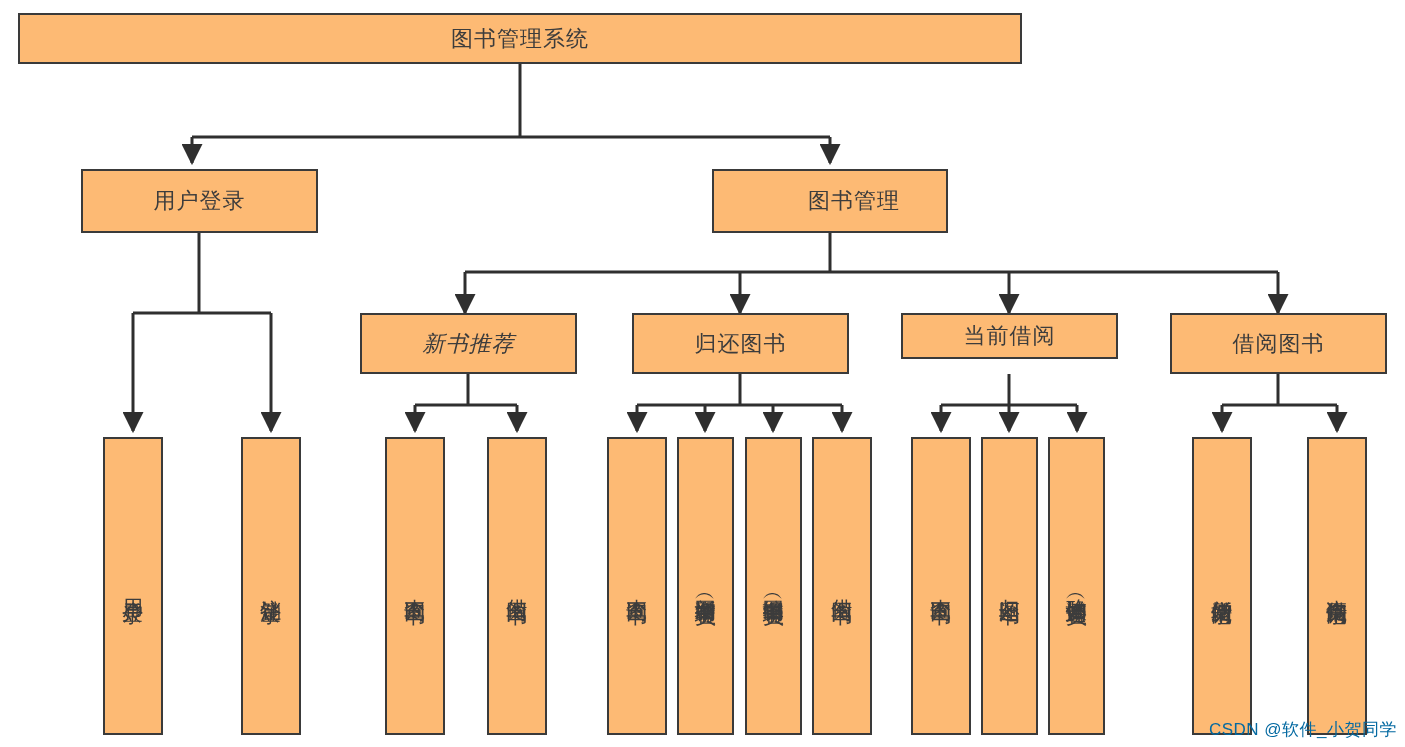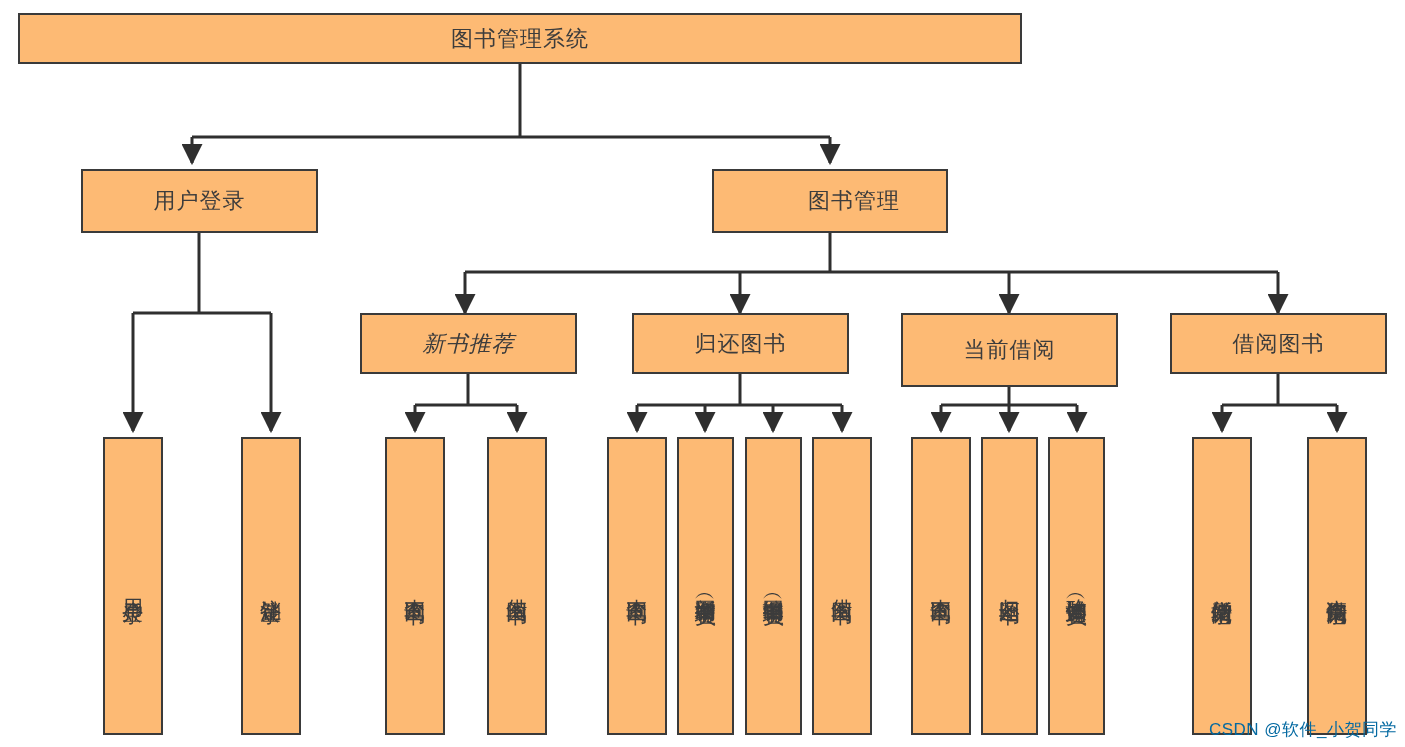--- a/index.html
+++ b/index.html
@@ -137,21 +137,21 @@
   <div class="node level1" style="left:712px; top:169px; width:236px; height:64px;padding-left:48px;">
     <span class="label">图书管理</span>
   </div>
 
   <div class="node level2" style="left:360px; top:313px; width:217px; height:61px;font-style:italic;">
     <span class="label">新书推荐</span>
   </div>
   <div class="node level2" style="left:632px; top:313px; width:217px; height:61px;">
     <span class="label">归还图书</span>
   </div>
-  <div class="node level2" style="left:901px; top:313px; width:217px; height:74px;">
+  <div class="node level2" style="left:901px; top:313px; width:217px; height:46px;">
     <span class="label">当前借阅</span>
   </div>
   <div class="node level2" style="left:1170px; top:313px; width:217px; height:61px;">
     <span class="label">借阅图书</span>
   </div>
 
   <div class="node leaf" style="left:103px; top:437px; width:60px; height:298px;">
     <span class="label">用户登录</span>
   </div>
   <div class="node leaf" style="left:241px; top:437px; width:60px; height:298px;">

